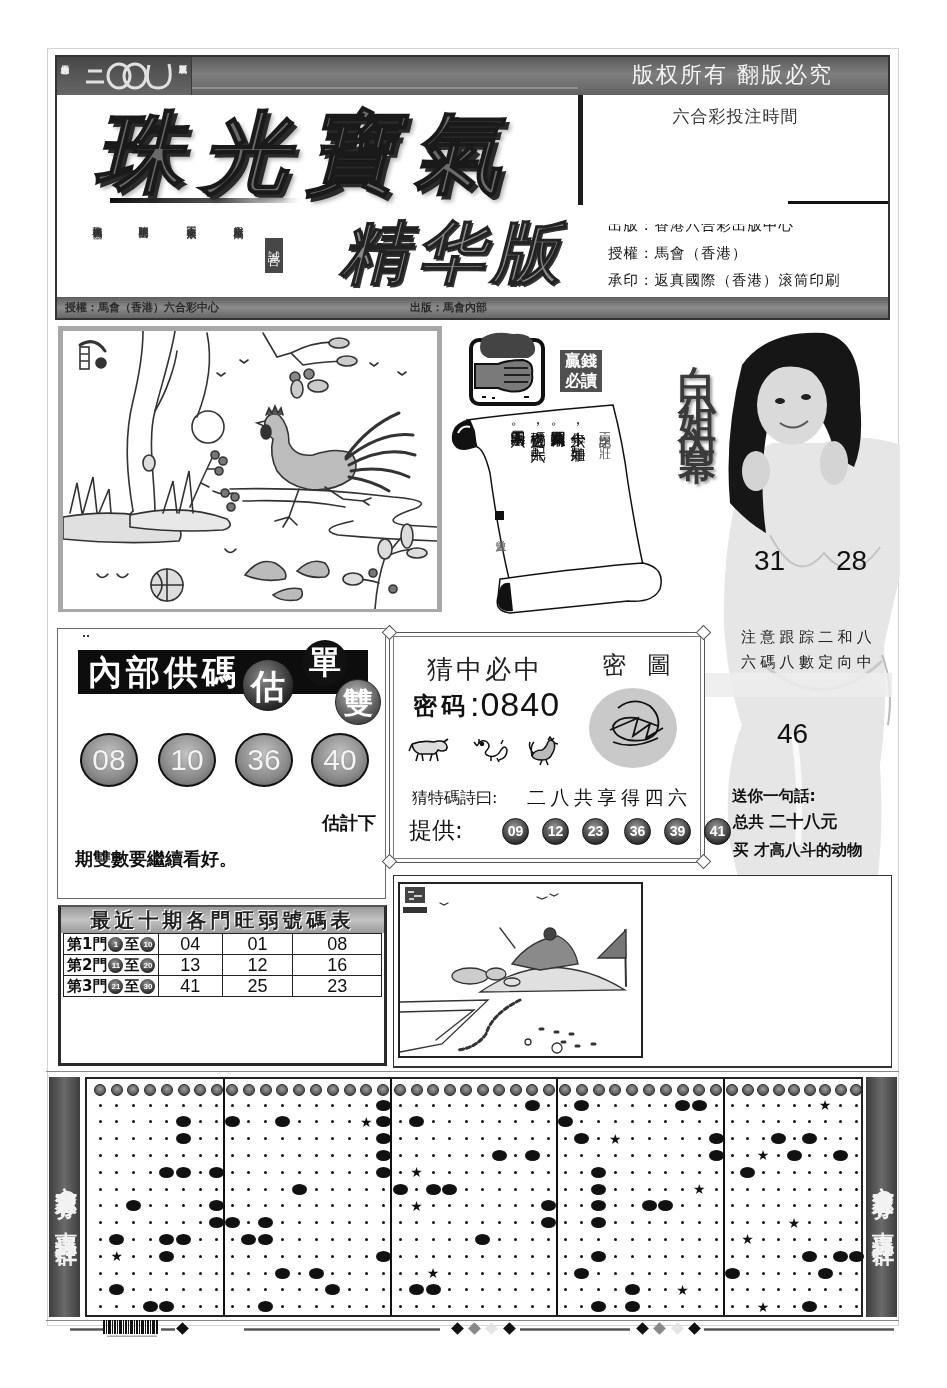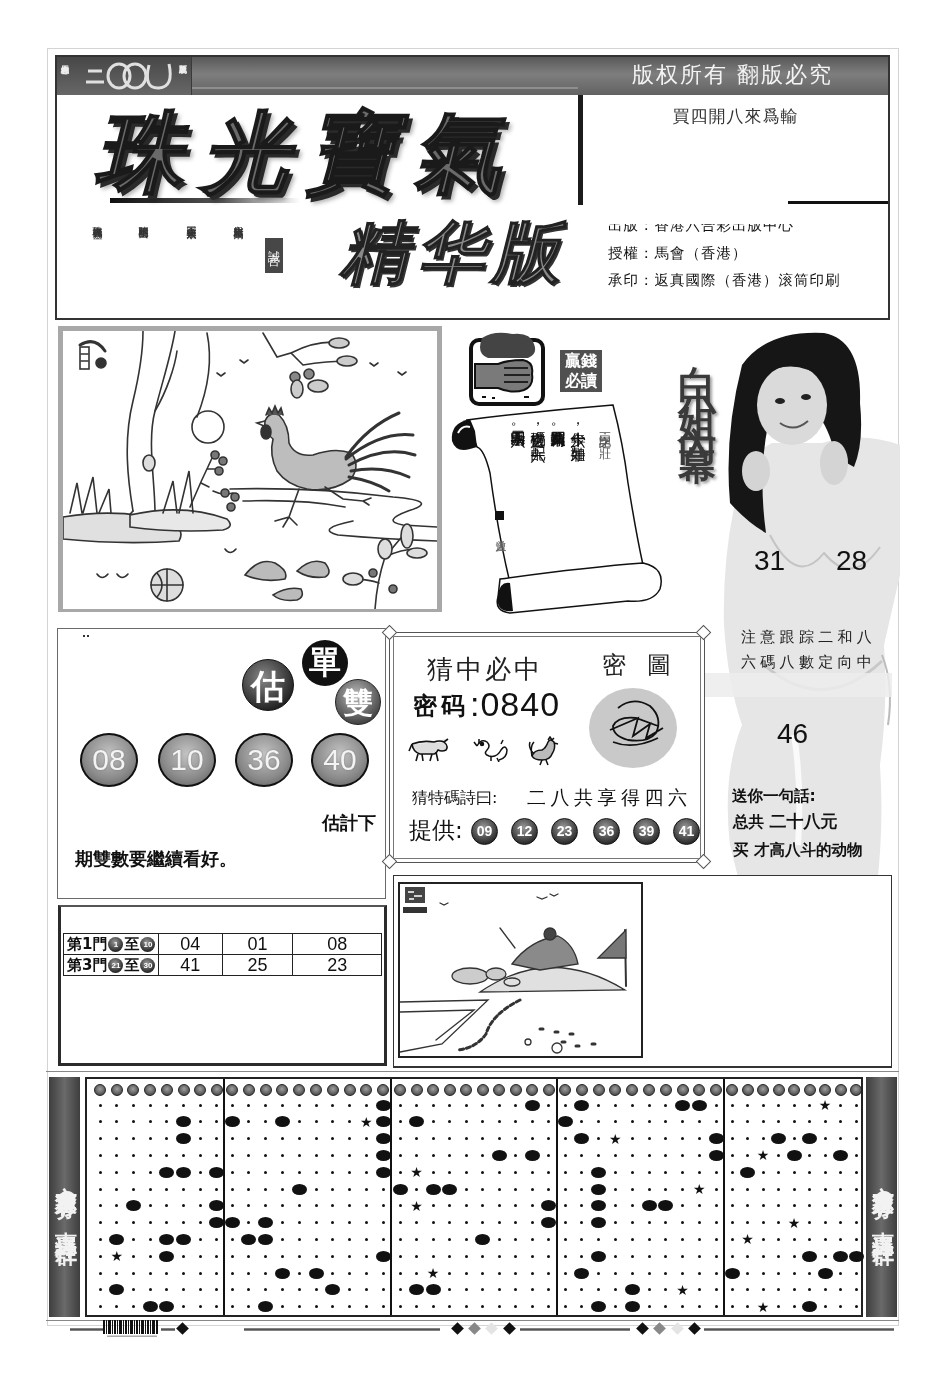--- a/index.html
+++ b/index.html
@@ -56,21 +56,21 @@
 .corner{width:11px;height:11px;background:#fff;border:1px solid #555;transform:rotate(45deg);}
 .g-title{left:37px;top:21px;font-size:26px;line-height:30px;letter-spacing:3px;color:#222;}
 .g-secret{top:18px;font-size:24px;line-height:28px;color:#222;}
 .g-code-label{left:23px;top:59px;font-size:24px;line-height:28px;font-weight:bold;letter-spacing:4px;}
 .g-code-val{left:80px;top:52px;font-size:34px;line-height:38px;font-family:"Liberation Sans",sans-serif;letter-spacing:1px;}
 .g-circle{left:198px;top:55px;width:90px;height:80px;}
 .zod{top:103px;}
 .g-poem-label{left:22px;top:155px;font-size:16px;line-height:20px;}
 .g-poem{left:137px;top:152px;font-size:19px;line-height:24px;letter-spacing:4.5px;}
 .g-provide{left:19px;top:183px;font-size:23px;line-height:28px;}
-.sball{top:185px;width:27px;height:27px;border-radius:50%;border:1px solid #111;background:radial-gradient(circle at 45% 35%,#9a9a9a,#2a2a2a 75%);color:#fff;font-size:14px;line-height:25px;text-align:center;font-weight:bold;font-family:"Liberation Sans",sans-serif;}
+.sball{top:185px;width:27px;height:27px;border-radius:50%;border:1px solid #111;background:radial-gradient(circle at 45% 35%,#9a9a9a,#2a2a2a 75%);color:#fff;font-size:14px;line-height:25px;text-align:center;font-weight:bold;font-family:"Liberation Sans",sans-serif;margin-left:31px;}
 .band{left:680px;top:673px;width:212px;height:24px;background:#ececec;opacity:.85;}
 .hint{font-size:15px;line-height:18px;letter-spacing:4.3px;color:#222;}
 .say{font-size:15.5px;line-height:19px;font-weight:bold;color:#111;}
 
 
 .table-box{left:58px;top:905px;width:329px;height:161px;border:3px solid #2b2b2b;border-top:2px solid #555;background:#fff;}
 .table-title{left:0;top:0;width:323px;height:26px;background:linear-gradient(180deg,#9a9a9a,#c2c2c2 50%,#9a9a9a);text-align:center;font-size:20px;line-height:26px;font-weight:bold;letter-spacing:4px;color:#222;text-shadow:1px 1px 0 #fff,-1px -1px 0 #fff;}
 .door-table{left:2px;top:26px;border-collapse:collapse;width:319px;}
 .door-table td{border:1.5px solid #222;height:21px;padding:0;text-align:center;font-size:18px;line-height:19px;font-family:"Liberation Sans",sans-serif;color:#111;background:#fff;}
 .door-table tr.hd td{font-size:15px;letter-spacing:8px;color:#555;font-family:"DejaVu Sans",sans-serif;}
@@ -111,39 +111,43 @@
           <ellipse cx="52" cy="16" rx="11" ry="12"></ellipse>
           <path d="M66 5 Q60 29 76 28 Q91 27 86 4"></path>
         </g>
       </svg>
       <div class="a vt logo-txt" style="left:121px;top:2px;">原裝正版</div>
     </div>
     <div class="a copyright nw">版权所有 翻版必究</div>
   </div>
 
   <div class="a bet-box">
-    <div class="a bet-label">買四開八來爲輸</div>
+    <div class="a bet-label">六合彩投注時間</div>
   </div>
   <div class="a bet-rule"></div>
 
   <div class="a title-underline"></div>
   <div class="a title nw">珠光寶氣</div>
 
   <div class="a vt verse" style="left:35px;">珠光寶氣尋靈碼</div>
   <div class="a vt verse" style="left:81px;">賭棍削去頭不回</div>
   <div class="a vt verse" style="left:129px;">因貪至窮無米炊</div>
   <div class="a vt verse" style="left:176px;">六彩賭思禍萬家</div>
   <div class="a vt verse-tag">誠言</div>
 
   <div class="a edition nw">精华版</div>
 
   <div class="a pub-clip nw"><span>出版：香港六合彩出版中心</span></div>
   <div class="a pub nw" style="top:187px;">授權：馬會（香港）</div>
   <div class="a pub nw" style="top:214px;">承印：返真國際（香港）滚筒印刷</div>
 
+  <div class="a strip-bot">
+    <span class="a nw" style="left:8px;">授權：馬會（香港）六合彩中心</span>
+    <span class="a nw" style="left:353px;">出版：馬會內部</span>
+  </div>
 </div>
 
 <div class="a rooster-box">
   <svg width="374" height="278" viewBox="0 0 374 278">
     <g fill="none" stroke="#333" stroke-width="1.6" stroke-linecap="round">
       <rect x="17" y="16" width="9" height="22" fill="#fff"></rect>
       <path d="M18 23 H25 M18 30 H25"></path>
       <path d="M17 14 Q32 5 42 20" stroke-width="3"></path>
       <circle cx="38" cy="32" r="5" fill="#333"></circle>
       <path d="M70 180 C65 150 60 110 70 70 C76 45 80 20 80 0"></path>
@@ -237,20 +241,23 @@
   <path d="M50 338 Q110 392 170 336" fill="none" stroke="#c8c8c8" stroke-width="3"></path>
   <path d="M82 410 Q90 460 86 520" fill="none" stroke="#fafafa" stroke-width="6"></path>
   <path d="M170 330 Q182 360 176 400" fill="none" stroke="#bbb" stroke-width="2"></path>
 </svg>
 <div class="a vt miss-title">白小姐內幕</div>
 <div class="a num-big" style="left:754px;top:546px;">31</div>
 <div class="a num-big" style="left:836px;top:546px;">28</div>
 
 <div class="a codes-box">
   <div class="a" style="left:25px;top:6px;width:6px;height:2px;border-left:2px solid #333;border-right:2px solid #333;"></div>
+  <div class="a banner">
+    <span class="a nw">內部供碼</span>
+  </div>
   <div class="a badge" style="left:244px;top:11px;width:46px;height:46px;background:#111;font-size:32px;line-height:44px;">單</div>
   <div class="a badge" style="left:184px;top:30px;width:52px;height:52px;background:radial-gradient(circle at 40% 35%,#888,#222 75%);font-size:34px;line-height:52px;border:1px solid #111;">估</div>
   <div class="a badge" style="left:277px;top:50px;width:46px;height:46px;background:radial-gradient(circle at 45% 35%,#bbb,#444 75%);font-size:30px;line-height:46px;border:1px solid #222;">雙</div>
 
   <div class="a bigball" style="left:22px;top:104px;">08</div>
   <div class="a bigball" style="left:100px;top:104px;">10</div>
   <div class="a bigball" style="left:177px;top:104px;">36</div>
   <div class="a bigball" style="left:253px;top:104px;">40</div>
 
   <div class="a note nw" style="left:264px;top:183px;">估計下</div>
@@ -312,33 +319,40 @@
 <div class="a say nw" style="left:733px;top:812px;">
   <span>总共</span>
   <span style="font-size:17px;">二十八元</span>
 </div>
 <div class="a say nw" style="left:733px;top:841px;">
   <span>买</span>
   <span>才高八斗的动物</span>
 </div>
 
 <div class="a table-box">
+  <div class="a table-title nw">最近十期各門旺弱號碼表</div>
   <table class="a door-table">
     <colgroup>
         <col style="width:95px">
         <col style="width:64px">
         <col style="width:71px">
         <col style="width:89px">
       </colgroup>
     <tbody>
     <tr>
       <td class="dc"><span>第1門</span><span class="mball">1</span><span>至</span><span class="mball">10</span></td>
       <td>04</td>
       <td>01</td>
       <td>08</td>
+    </tr>
+    <tr>
+      <td class="dc"><span>第2門</span><span class="mball">11</span><span>至</span><span class="mball">20</span></td>
+      <td>13</td>
+      <td>12</td>
+      <td>16</td>
     </tr>
     <tr>
       <td class="dc"><span>第3門</span><span class="mball">21</span><span>至</span><span class="mball">30</span></td>
       <td>41</td>
       <td>25</td>
       <td>23</td>
     </tr>
   </tbody>
     </table>
 </div>

